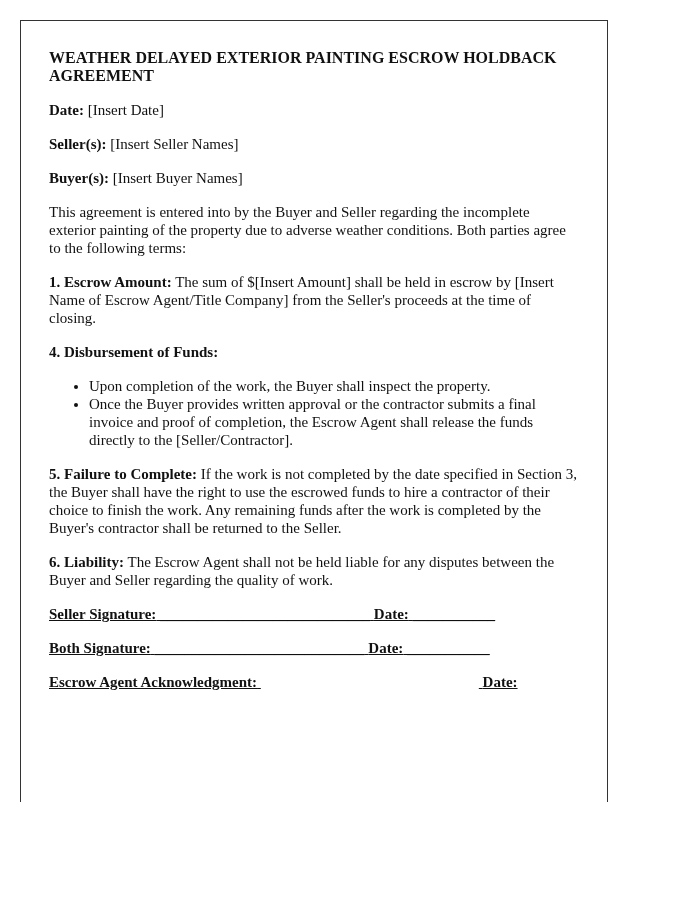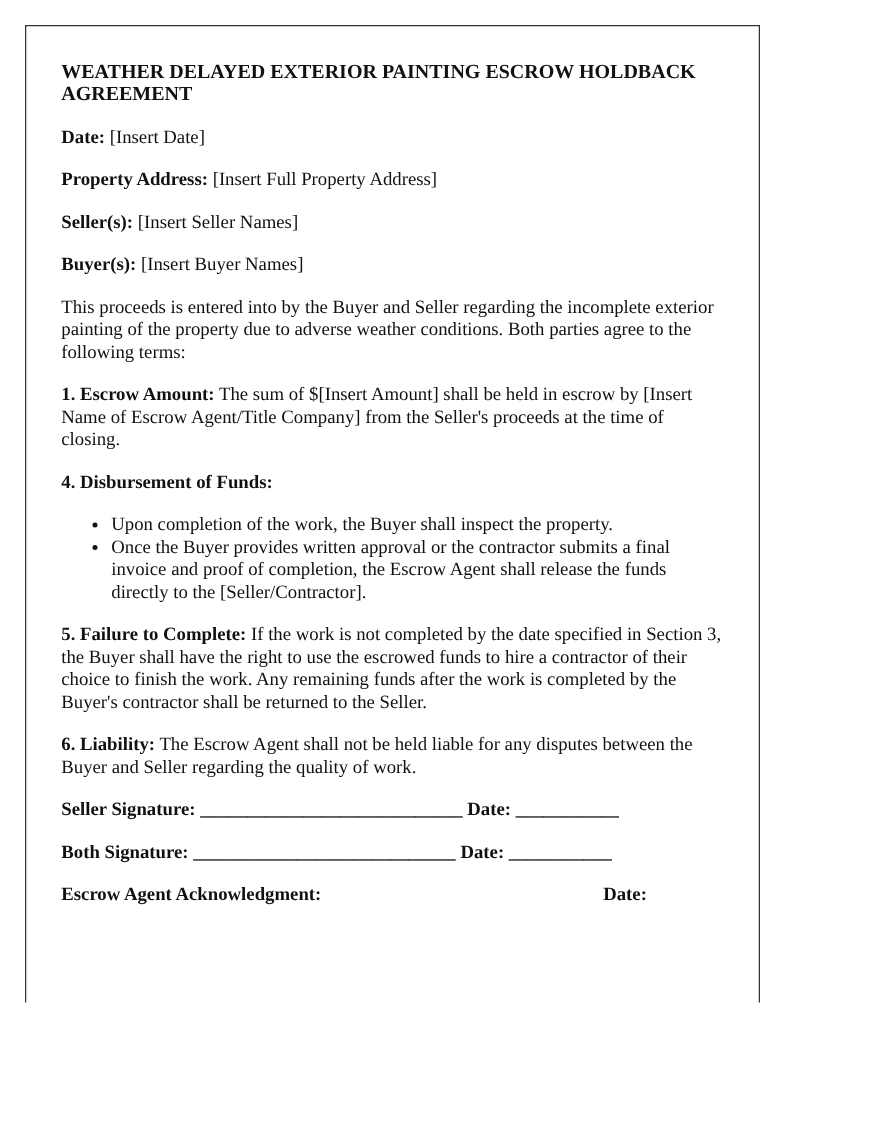--- a/index.html
+++ b/index.html
@@ -11,35 +11,34 @@
   }
   .content {
     padding:28px 28px 0 28px;
     font-family:"Liberation Serif", serif; font-size:15px; line-height:18px; color:#111;
   }
   h1 { font-size:16px; line-height:18px; font-weight:bold; margin:0 0 16px 0; }
   p { margin:0 0 16px 0; }
   b { font-weight:bold; }
   ul { margin:0 0 16px 0; padding-left:40px; }
   li { margin:0; }
-  .sig { font-weight:bold; margin:0 0 16px 0; white-space:nowrap; }
+  .sig { font-weight:bold; margin:0 0 16px 0; white-space:nowrap;text-decoration:underline; }
 </style>
 </head>
 <body>
 
 <div class="page">
   <div class="content">
     <h1>WEATHER DELAYED EXTERIOR PAINTING ESCROW HOLDBACK AGREEMENT</h1>
 
     <p><b>Date:</b> <span>[Insert Date]</span></p>
-    <p><b>Property Address:</b> <span>[Insert Full Property Address]</span></p>
     <p><b>Seller(s):</b> <span>[Insert Seller Names]</span></p>
     <p><b>Buyer(s):</b> <span>[Insert Buyer Names]</span></p>
 
-    <p>This proceeds is entered into by the Buyer and Seller regarding the incomplete exterior painting of the property due to adverse weather conditions. Both parties agree to the following terms:</p>
+    <p>This agreement is entered into by the Buyer and Seller regarding the incomplete exterior painting of the property due to adverse weather conditions. Both parties agree to the following terms:</p>
 
     <p><b>1. Escrow Amount:</b> <span>The sum of $[Insert Amount] shall be held in escrow by [Insert Name of Escrow Agent/Title Company] from the Seller's proceeds at the time of closing.</span></p>
     <p><b>4. Disbursement of Funds:</b></p>
     <ul>
       <li>Upon completion of the work, the Buyer shall inspect the property.</li>
       <li>Once the Buyer provides written approval or the contractor submits a final invoice and proof of completion, the Escrow Agent shall release the funds directly to the [Seller/Contractor].</li>
     </ul>
     <p><b>5. Failure to Complete:</b> <span>If the work is not completed by the date specified in Section 3, the Buyer shall have the right to use the escrowed funds to hire a contractor of their choice to finish the work. Any remaining funds after the work is completed by the Buyer's contractor shall be returned to the Seller.</span></p>
     <p><b>6. Liability:</b> <span>The Escrow Agent shall not be held liable for any disputes between the Buyer and Seller regarding the quality of work.</span></p>
 

